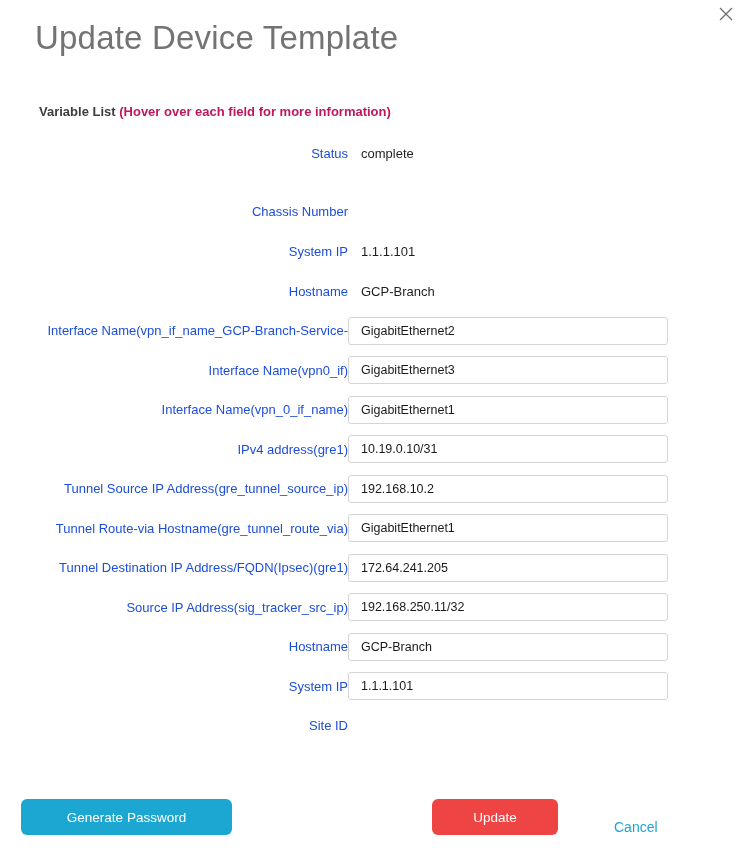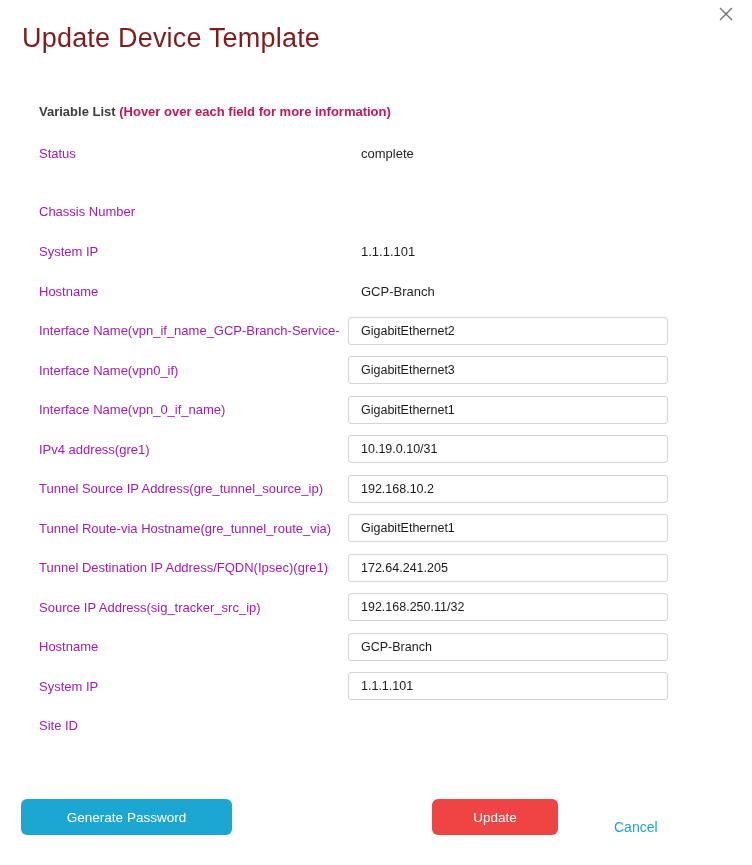--- a/index.html
+++ b/index.html
@@ -15,25 +15,25 @@
 
   .close-btn {
     position: absolute; top: 6px; right: 18px;
     width: 16px; height: 16px;
     cursor: pointer;
     display: flex; align-items: center; justify-content: center;
     background: none; border: none;
   }
 
   .title {
-    padding: 22px 0 0 22px;
-    font-size: 27px;
+    padding: 22px 0 0 35px;
+    font-size: 33px;
     font-weight: 300;
     letter-spacing: 0.2px;
-    color: #7f1d1d;
+    color: #737373;
     line-height: 32px;
   }
 
   .section-heading {
     margin: 49px 0 0 39px;
     font-size: 13px;
     line-height: 18px;
   }
   .section-heading .heading-strong { font-weight: bold; color: #3c3c3c; text-align: center; }
   .section-heading .heading-hint { font-weight: bold; color: #be185d; }
@@ -41,23 +41,24 @@
   .rows { margin-top: 12px; padding: 0 84px 0 39px; }
   .row { display: flex; align-items: center; }
   .row.static { height: 40px; }
   .row.input { height: 39.5px; }
   .row.gap-before { margin-top: 18px; }
 
   .row-label {
     flex: 0 0 309px;
     max-width: 309px;
     font-size: 13px;
-    color: #a21caf;
+    color: #1d4ed8;
     white-space: nowrap;
     overflow: hidden;
+    text-align: right;
   }
   .row-value {
     flex: 1 1 auto;
     padding-left: 13px;
     font-size: 13px;
     color: #1f1f1f;
   }
   .row-input {
     flex: 0 0 320px;
     width: 320px;

